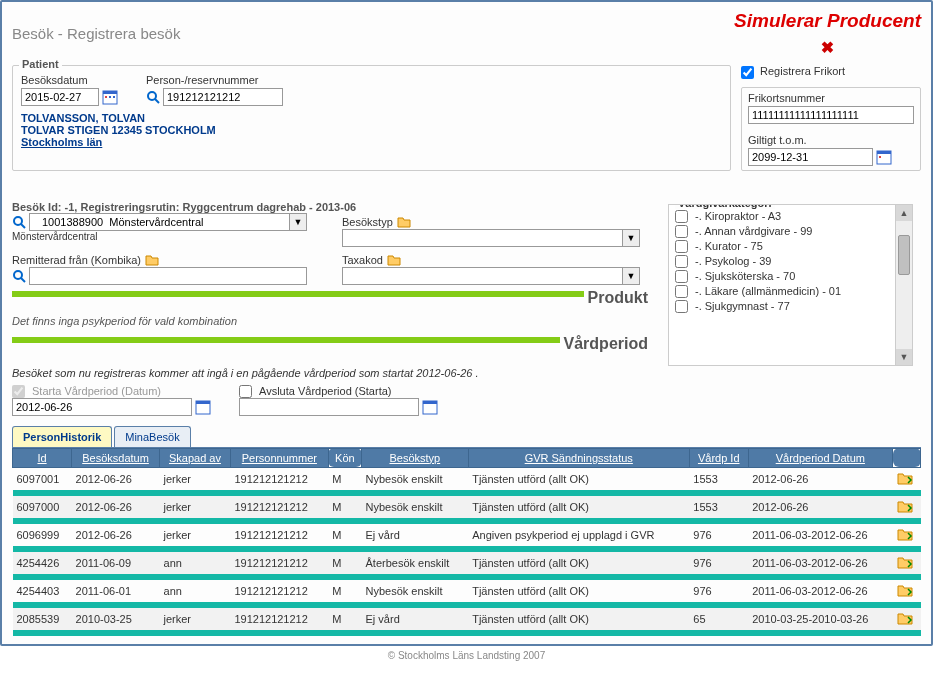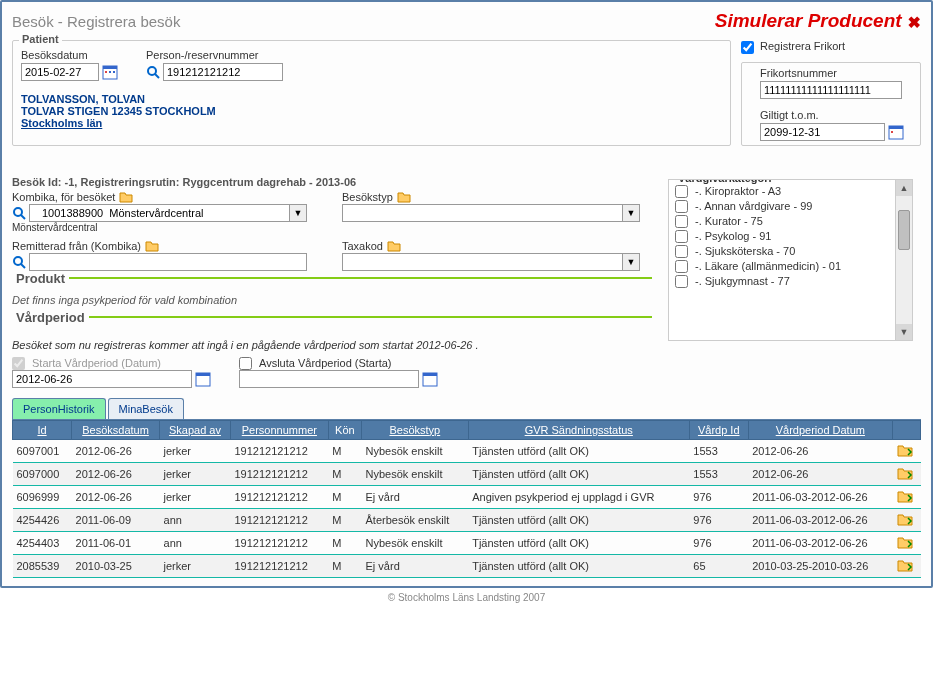--- a/index.html
+++ b/index.html
@@ -1,21 +1,21 @@
 <!DOCTYPE html>
 <html><head>
 <meta charset="utf-8">
 <style>
 * { box-sizing: border-box; margin: 0; padding: 0; font-family: Verdana, Arial, sans-serif; }
 body { background: #fff; font-size: 11px; color: #333; width: 933px; }
 .window { border: 2px solid #5a7fa8; border-radius: 2px; padding: 8px 10px; background:#fdfdfd; }
 
 
 .hdr { display:flex; justify-content:space-between; align-items:center; color:#888; font-size:15px; margin-bottom:8px; }
-.hdr-right { color:#d00; font-weight:bold; font-size:19px; font-style:italic; display:flex; align-items:flex-end; gap:6px;}
+.hdr-right { color:#d00; font-weight:bold; font-size:19px; font-style:italic; display:flex; align-items:center; gap:6px;flex-direction:column;}
 .close-ic { color:#c00; font-weight:bold; cursor:pointer; font-style:normal; font-size:16px;}
 
 
 .fs { border:1px solid #ccc; border-radius:2px; padding:6px 8px 8px; margin-bottom:6px; position:relative; }
 .fs-title { background:#fdfdfd; position:relative; top:-14px; left:-2px; padding:0 3px; font-size:11px; color:#555; font-weight:bold; display:inline-block;}
 .fs-body { margin-top:-10px; }
 
 
 .top { display:flex; gap:10px; }
 .patient-box { flex:1; }
@@ -23,21 +23,21 @@
 .lbl { color:#333; font-size:11px; margin-bottom:2px; display:block;}
 .inp { border:1px solid #999; padding:2px 3px; font-size:11px; background:#fff; }
 .date-wrap { display:flex; align-items:center; gap:3px; }
 .cal-ic { width:16px; height:16px; display:inline-block; cursor:pointer; }
 .cal-ic svg{width:16px;height:16px;}
 .mag-ic { width:14px; height:14px; display:inline-block; cursor:pointer;}
 .mag-ic svg{width:14px;height:14px;}
 .folder-ic{ width:14px;height:14px;display:inline-block;}
 .folder-ic svg{width:14px;height:14px;}
 
-.patient-name{ color:#003a8c; font-weight:bold; font-size:11px; margin-top:12px;}
+.patient-name{ color:#003a8c; font-weight:bold; font-size:11px; margin-top:6px;}
 .patient-addr{ color:#003a8c; font-weight:bold; font-size:11px;}
 .patient-link{ color:#003a8c; font-weight:bold; text-decoration:underline; font-size:11px;}
 
 .row{ display:flex; gap:28px; }
 .col{ display:flex; flex-direction:column; }
 
 .chk{ vertical-align:middle; margin-right:3px;}
 
 
 .besok-block{ position:relative;margin-top:24px; }
@@ -48,35 +48,35 @@
 .vgk .scroll{ position:absolute; right:0; top:0; bottom:0; width:17px; background:#eee; border-left:1px solid #ccc;}
 .scroll .arrow{ height:16px; background:#d8d8d8; text-align:center; font-size:9px; line-height:16px; color:#555; cursor:pointer;}
 .scroll .thumb{ position:absolute; top:30px; left:2px; right:2px; height:40px; background:#c0c0c0; border:1px solid #999; border-radius:2px; cursor:pointer;}
 
 .sub-lbl{ font-size:11px; color:#333; display:flex; align-items:center; gap:4px; margin-top:2px;}
 .field-row{ display:flex; gap:30px; margin-bottom:4px;}
 .combo{ display:flex; }
 .combo .inp{ border-right:none;padding-left:12px;}
 .combo-btn{ width:18px; border:1px solid #999; background:#eee; font-size:9px; cursor:pointer;}
 
-.sec-title-line{ font-size:13px; font-weight:bold; color:#555; margin-top:6px; border-top:2px solid #84cc16; position:relative; }
+.sec-title-line{ font-size:16px; font-weight:bold; color:#555; margin-top:6px; border-top:6px solid #84cc16; position:relative;text-align:right; }
 .sec-title-line span{ position:relative; top:-8px; background:#fdfdfd; padding:0 4px; }
 
 .italic-note{ font-style:italic; color:#333; font-size:11px; margin:6px 0 4px; }
 
 
 .tabs{ display:flex; border-bottom:1px solid #5a7fa8; margin-top:10px;}
 .tab{ border:1px solid #5a7fa8; border-bottom:none; padding:4px 10px; font-size:11px; color:#003a8c; background:#e8eef5; margin-right:2px; cursor:pointer; border-top-left-radius:3px; border-top-right-radius:3px;}
-.tab.active{ background:#86efac; font-weight:normal; }
+.tab.active{ background:#fef9c3; font-weight:bold; }
 
 
 table.grid{ width:100%; border-collapse:collapse; font-size:11px; }
 table.grid th{ background:#4f7aa6; color:#fff; text-decoration:underline; padding:3px 4px; border:1px solid #3d668f; font-weight:normal; text-align:center; cursor:pointer;}
-table.grid th.noul{ text-decoration:none; }
-table.grid td{ padding:3px 4px; border-bottom:1px solid #14b8a6; }
+table.grid th.noul{ text-decoration:none;border-radius:6px; }
+table.grid td{ padding:3px 4px; border-bottom:6px solid #14b8a6; }
 table.grid tr:nth-child(even) td{ background:#f2f2f2; }
 .act-ic{ width:16px; height:14px; display:inline-block; cursor:pointer;}
 .act-ic svg{ width:16px;height:14px;}
 
 .footer{ text-align:center; color:#888; font-size:10px; padding-top:4px;}
 
 .id-txt{ color:#555; font-size:11px; font-weight:bold; }
 </style>
 </head>
 <body>
@@ -128,21 +128,21 @@
         <div class="patient-addr">TOLVAR STIGEN  12345  STOCKHOLM</div>
         <a href="#" class="patient-link">Stockholms län</a>
       </div>
     </div>
 
     <div class="frikort-box">
       <div style="margin-bottom:8px">
         <input type="checkbox" class="chk" checked="" style="">
         <span>Registrera Frikort</span>
       </div>
-      <div class="fs" style="padding:4px 18px">
+      <div class="fs" style="padding:4px 6px">
         <span class="lbl">Frikortsnummer</span>
         <input class="inp" style="width: 100%;" value="11111111111111111111">
         <div style="height:10px"></div>
         <span class="lbl">Giltigt t.o.m.</span>
         <div class="date-wrap">
           <input class="inp" style="width: 125px;" value="2099-12-31">
           <span class="cal-ic">
             <svg viewBox="0 0 16 16">
                 <rect x="1" y="2" width="14" height="13" fill="#fff" stroke="#36c"></rect>
                 <rect x="1" y="2" width="14" height="3" fill="#36c"></rect>
@@ -167,21 +167,21 @@
           <div class="vgk-row">
             <input type="checkbox" class="chk" style="">
             <span>-. Annan vårdgivare - 99</span>
           </div>
           <div class="vgk-row">
             <input type="checkbox" class="chk" style="">
             <span>-. Kurator - 75</span>
           </div>
           <div class="vgk-row">
             <input type="checkbox" class="chk" style="">
-            <span>-. Psykolog - 91</span>
+            <span>-. Psykolog - 39</span>
           </div>
           <div class="vgk-row">
             <input type="checkbox" class="chk" style="">
             <span>-. Sjuksköterska - 70</span>
           </div>
           <div class="vgk-row">
             <input type="checkbox" class="chk" style="">
             <span>-. Läkare (allmänmedicin) - 01</span>
           </div>
           <div class="vgk-row">
@@ -191,26 +191,20 @@
         </div>
       <div class="scroll">
         <div class="arrow">▲</div>
         <div class="thumb"></div>
         <div class="arrow" style="position:absolute;bottom:0;left:0;right:0">▼</div>
       </div>
     </div>
 
     <div class="field-row" style="width:640px">
       <div class="col" style="width:300px">
-        <span class="sub-lbl">
-          <span>Kombika, för besöket</span>
-          <span class="folder-ic"><svg viewBox="0 0 14 14">
-                <path d="M1 3h5l1 2h6v7H1z" fill="#fc6" stroke="#c80"></path>
-              </svg></span>
-        </span>
         <div class="date-wrap">
           <span class="mag-ic"><svg viewBox="0 0 14 14">
                 <circle cx="6" cy="6" r="4" fill="none" stroke="#06c" stroke-width="2"></circle>
                 <line x1="9" y1="9" x2="13" y2="13" stroke="#06c" stroke-width="2"></line>
               </svg></span>
           <div class="combo" style="flex:1">
             <input class="inp" style="width: 260px;" value="1001388900  Mönstervårdcentral">
             <button class="combo-btn">▼</button>
           </div>
         </div>

